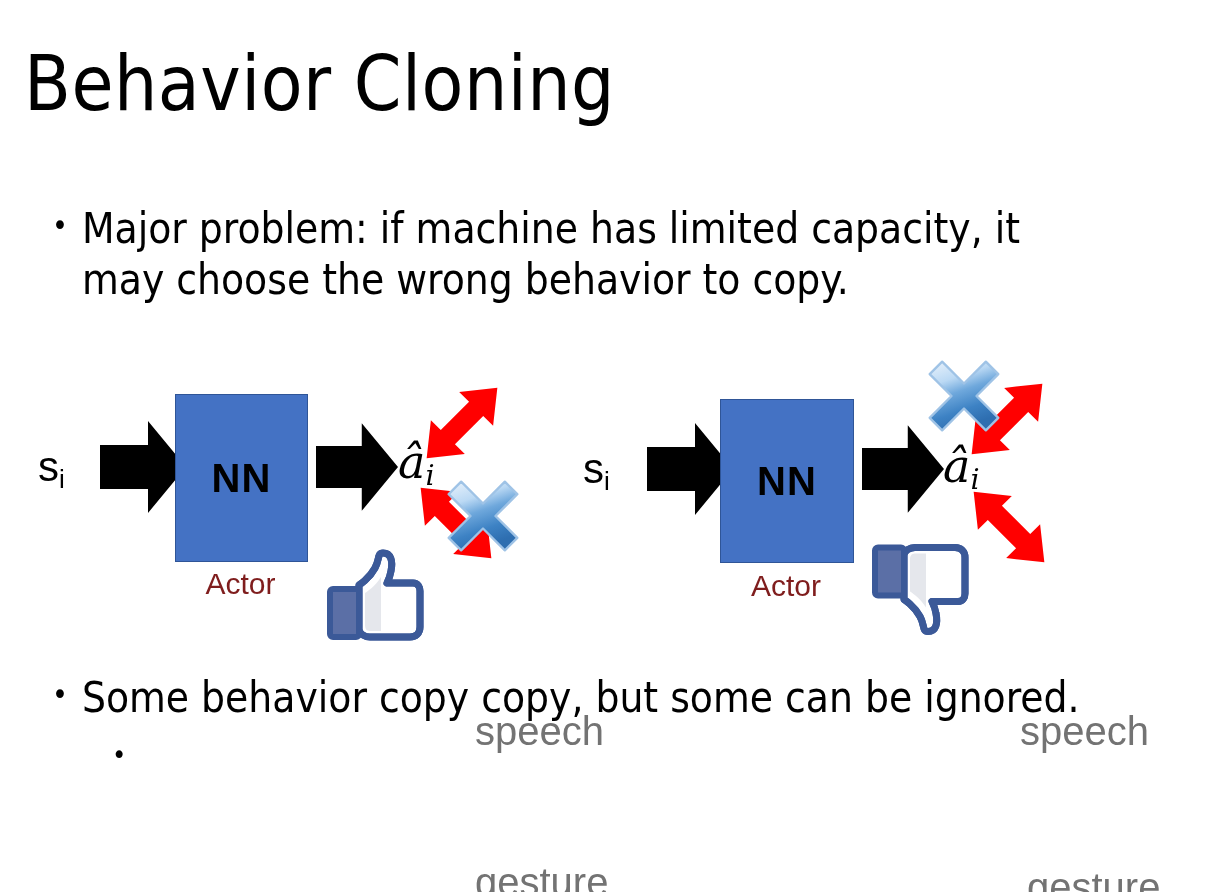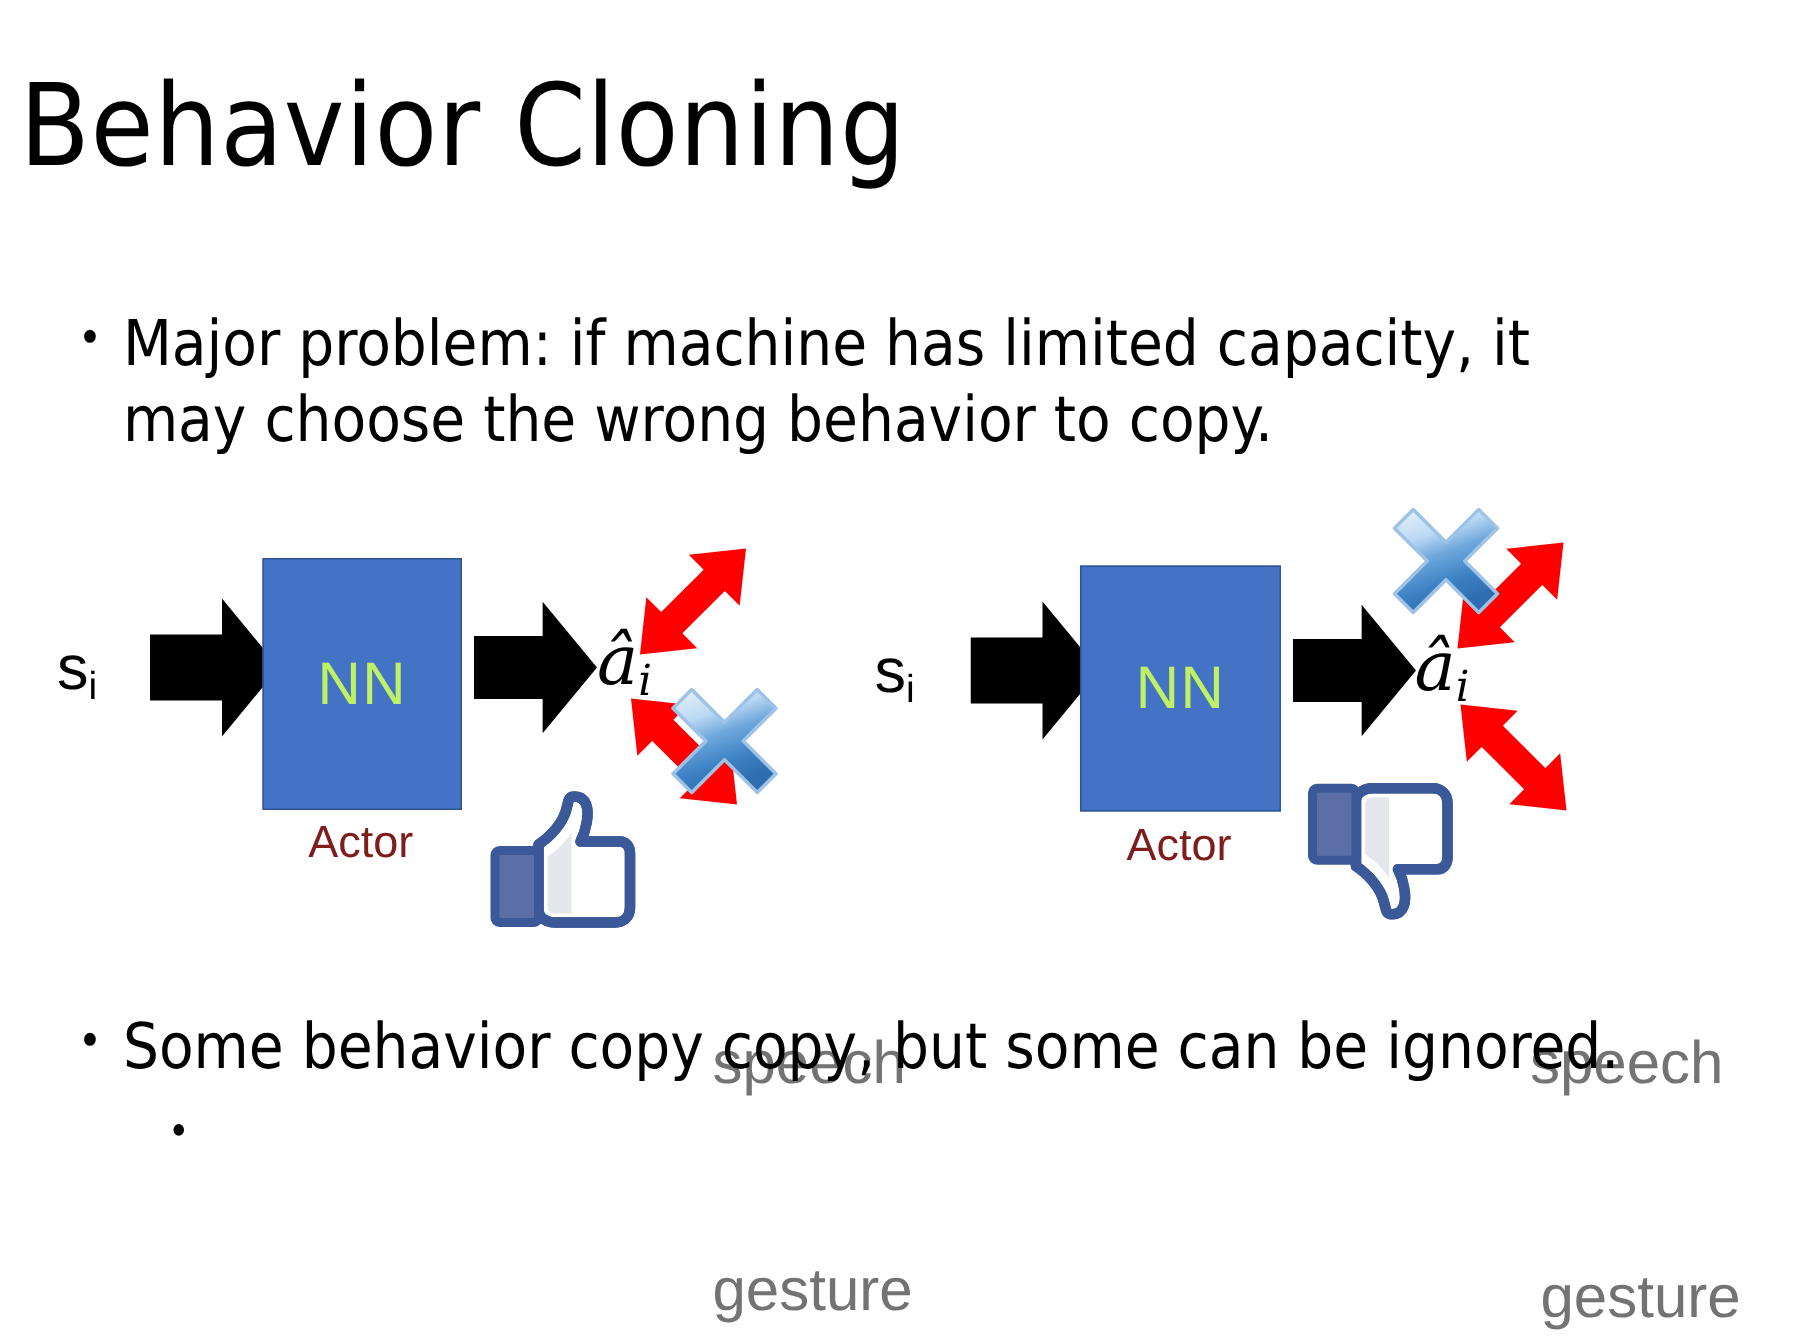--- a/index.html
+++ b/index.html
@@ -16,21 +16,21 @@
     position: relative;
     width: 1210px;
     height: 892px;
     background: #ffffff;
     overflow: hidden;
   }
 
   
   #slide-title {
     position: absolute;
-    left: 13px;
+    left: 24px;
     top: 44px;
     font-family: "DejaVu Sans Condensed", "Liberation Sans Narrow", "Liberation Sans", sans-serif;
     font-stretch: condensed;
     font-size: 76px;
     font-weight: 300;
     letter-spacing: 0.5px;
     line-height: 1.05;
     color: #000000;
     white-space: nowrap;
   }
@@ -73,39 +73,39 @@
     left: 112px;
     top: 733px;
     width: 1060px;
     font-size: 40px;
   }
   #bullet-3 .dot { font-size: 27px; padding-top: 8px; }
 
   
   .diagram {
     position: absolute;
-    top: 335px;
+    top: 357px;
     height: 300px;
   }
   #diagram-left  { left: 20px;  width: 610px; }
   #diagram-right { left: 565px; width: 630px; }
 
   .nn-box {
     position: absolute;
     background: #4472C4;
     border: 1px solid #2F5597;
     display: flex;
     align-items: center;
     justify-content: center;
   }
   .nn-box .nn-label {
-    color: #bef264;
+    color: #000000;
     font-family: "Liberation Sans", sans-serif;
     font-size: 40px;
-    font-weight: 400;
+    font-weight: 700;
     letter-spacing: 1px;
   }
 
   .actor-label {
     position: absolute;
     font-family: "Liberation Sans", sans-serif;
     font-size: 30px;
     color: #7f1d1d;
     text-align: center;
     white-space: nowrap;

